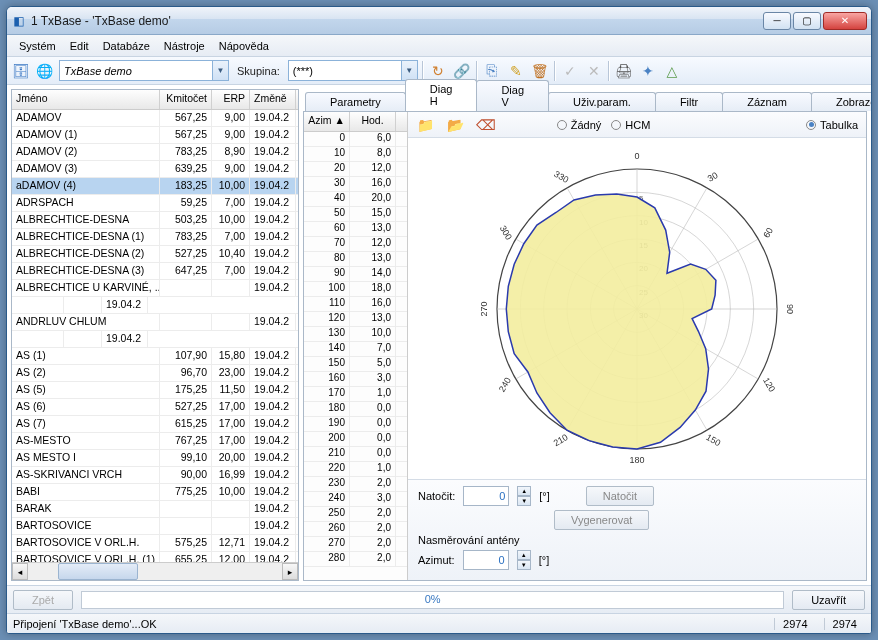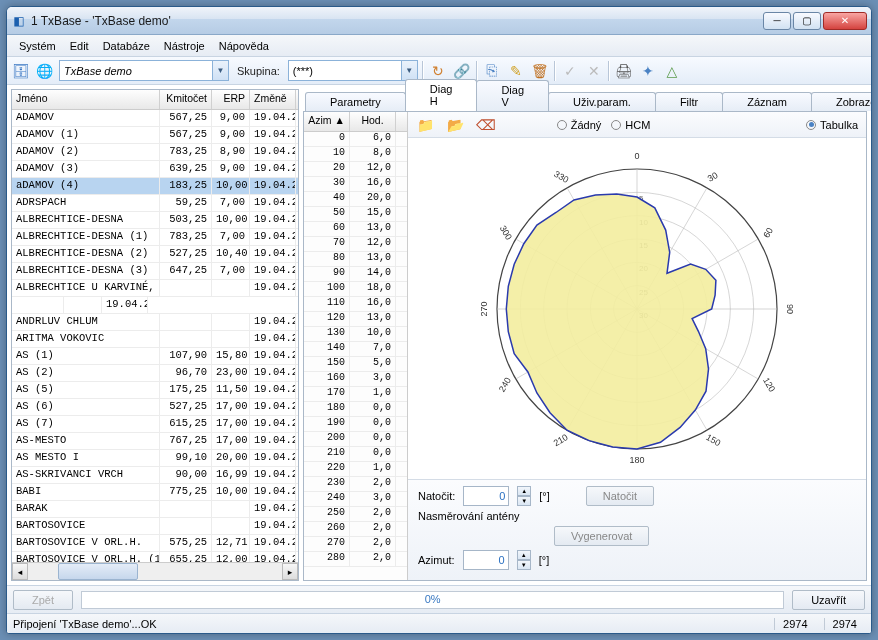--- a/index.html
+++ b/index.html
@@ -17,21 +17,21 @@
 .tb-icon { width: 20px; height: 20px; display: flex; align-items: center; justify-content: center; font-size: 14px; cursor: pointer; }
 .tb-sep { width: 2px; height: 20px; border-left: 1px solid #b8c6d8; border-right: 1px solid #fff; }
 .combo { height: 21px; border: 1px solid #8bb2d9; background: #fff; display: flex; align-items: center; font-size: 11px; }
 .combo .ctext { flex: 1; padding: 0 4px; font-style: italic; overflow: hidden; white-space: nowrap; }
 .combo .cbtn { width: 16px; height: 100%; background: linear-gradient(to bottom,#eaf2fb,#cfe1f5); border-left: 1px solid #8bb2d9; display: flex; align-items: center; justify-content: center; font-size: 8px; color: #3b5c80; }
 .label { font-size: 11px; color: #222; padding: 0 4px; }
 .body { flex: 1; display: flex; padding: 4px; gap: 4px; min-height: 0; }
 .left { width: 288px; display: flex; flex-direction: column; border: 1px solid #aab8c8; background: #fff; }
 .grid-head { display: flex; background: linear-gradient(to bottom,#fefefe,#e8e8e8); border-bottom: 1px solid #ccc; height: 20px; }
 .grid-head .gh { border-right: 1px solid #d0d0d0; padding: 2px 4px; font-size: 10.5px; overflow: hidden; white-space: nowrap; }
-.grid-body { flex: 1; overflow: hidden; position: relative; font-family: Liberation Mono, monospace; }
+.grid-body { flex: 1; overflow: hidden; position: relative; }
 .grid-row { display: flex; height: 17px; border-bottom: 1px solid #ececec; }
 .grid-row.sel { background: #b8d4f0; }
 .grid-row .gc { border-right: 1px solid #ececec; padding: 1px 4px; font-size: 10.5px; overflow: hidden; white-space: nowrap; }
 .gc.r { text-align: right; }
 .left .hscroll { height: 18px; background: #efefef; border-top: 1px solid #ccc; display: flex; align-items: center; }
 .hscroll .arrow { width: 16px; height: 100%; background: linear-gradient(to bottom,#f7f7f7,#ddd); border: 1px solid #bbb; display: flex; align-items: center; justify-content: center; font-size: 9px; }
 .hscroll .track { flex: 1; position: relative; height: 100%; }
 .hscroll .thumb { position: absolute; left: 30px; width: 80px; height: 100%; background: linear-gradient(to bottom,#e4ecf7,#c6d7ec); border: 1px solid #9bb4d0; border-radius: 2px; }
 .right { flex: 1; display: flex; flex-direction: column; min-width: 0; }
 .tabs { height: 22px; display: flex; align-items: flex-end; gap: 0; padding-left: 2px; }
@@ -198,21 +198,20 @@
             <div class="gc r" style="width:38px"></div>
             <div class="gc" style="width:46px">19.04.2</div>
           </div>
           <div class="grid-row">
             <div class="gc" style="width:148px">ANDRLUV CHLUM</div>
             <div class="gc r" style="width:52px"></div>
             <div class="gc r" style="width:38px"></div>
             <div class="gc" style="width:46px">19.04.2</div>
           </div>
           <div class="grid-row">
-            <div class="gc" style="width:148px">ARITMA VOKOVIC</div>
             <div class="gc r" style="width:52px"></div>
             <div class="gc r" style="width:38px"></div>
             <div class="gc" style="width:46px">19.04.2</div>
           </div>
           <div class="grid-row">
             <div class="gc" style="width:148px">AS (1)</div>
             <div class="gc r" style="width:52px">107,90</div>
             <div class="gc r" style="width:38px">15,80</div>
             <div class="gc" style="width:46px">19.04.2</div>
           </div>
@@ -507,25 +506,25 @@
               <input class="input-small" value="0" style="">
               <div class="spinner-btns">
                   <span>▲</span>
                   <span>▼</span>
                 </div>
               <span>[°]</span>
               <div style="width:20px"></div>
               <button class="btn">Natočit</button>
             </div>
             <div class="crow">
-              <span>Nasměrování antény</span>
+              <span style="width:128px"></span>
+              <button class="btn">Vygenerovat</button>
             </div>
             <div class="crow">
-              <span style="width:128px"></span>
-              <button class="btn">Vygenerovat</button>
+              <span>Nasměrování antény</span>
             </div>
             <div class="crow">
               <span>Azimut:</span>
               <input class="input-small" value="0" style="">
               <div class="spinner-btns">
                   <span>▲</span>
                   <span>▼</span>
                 </div>
               <span>[°]</span>
             </div>

